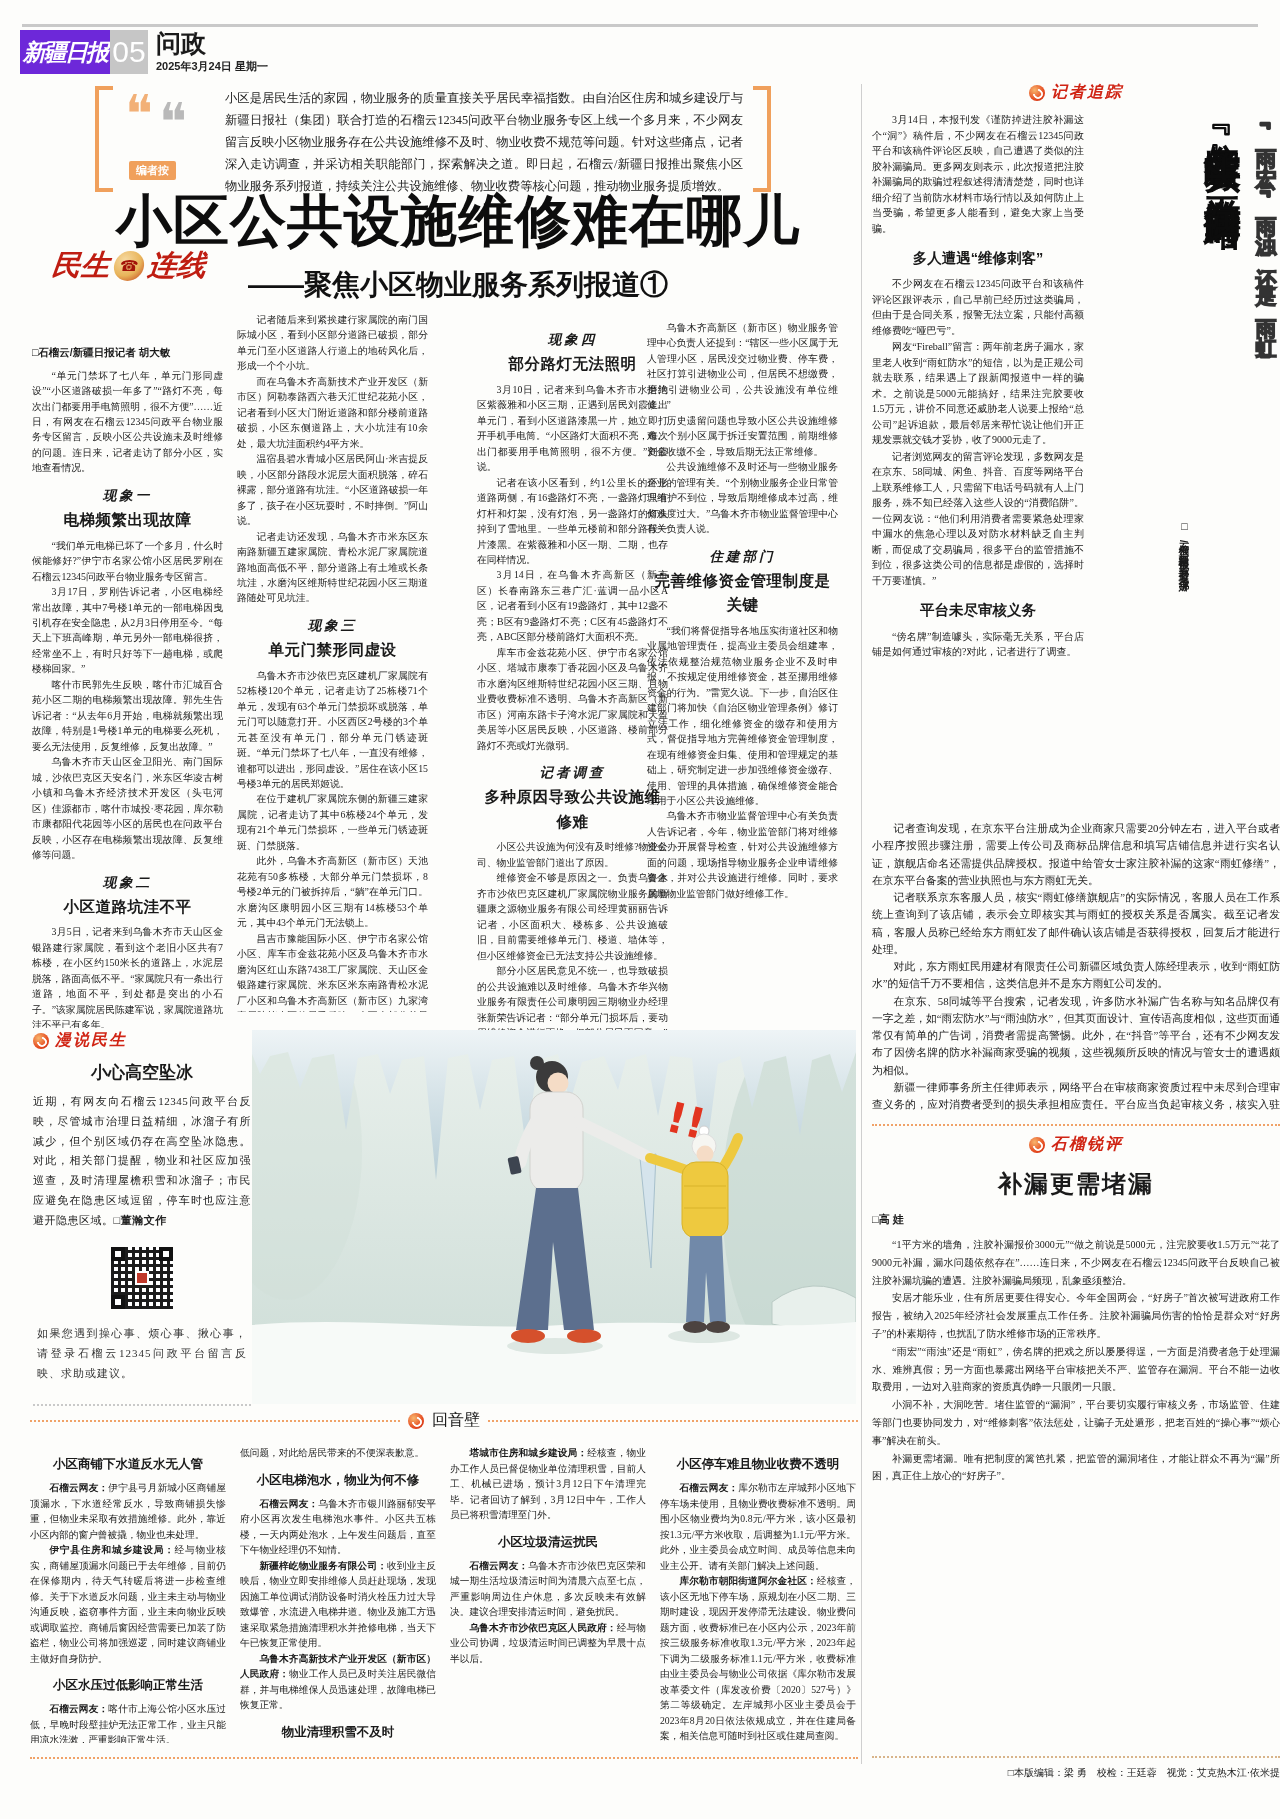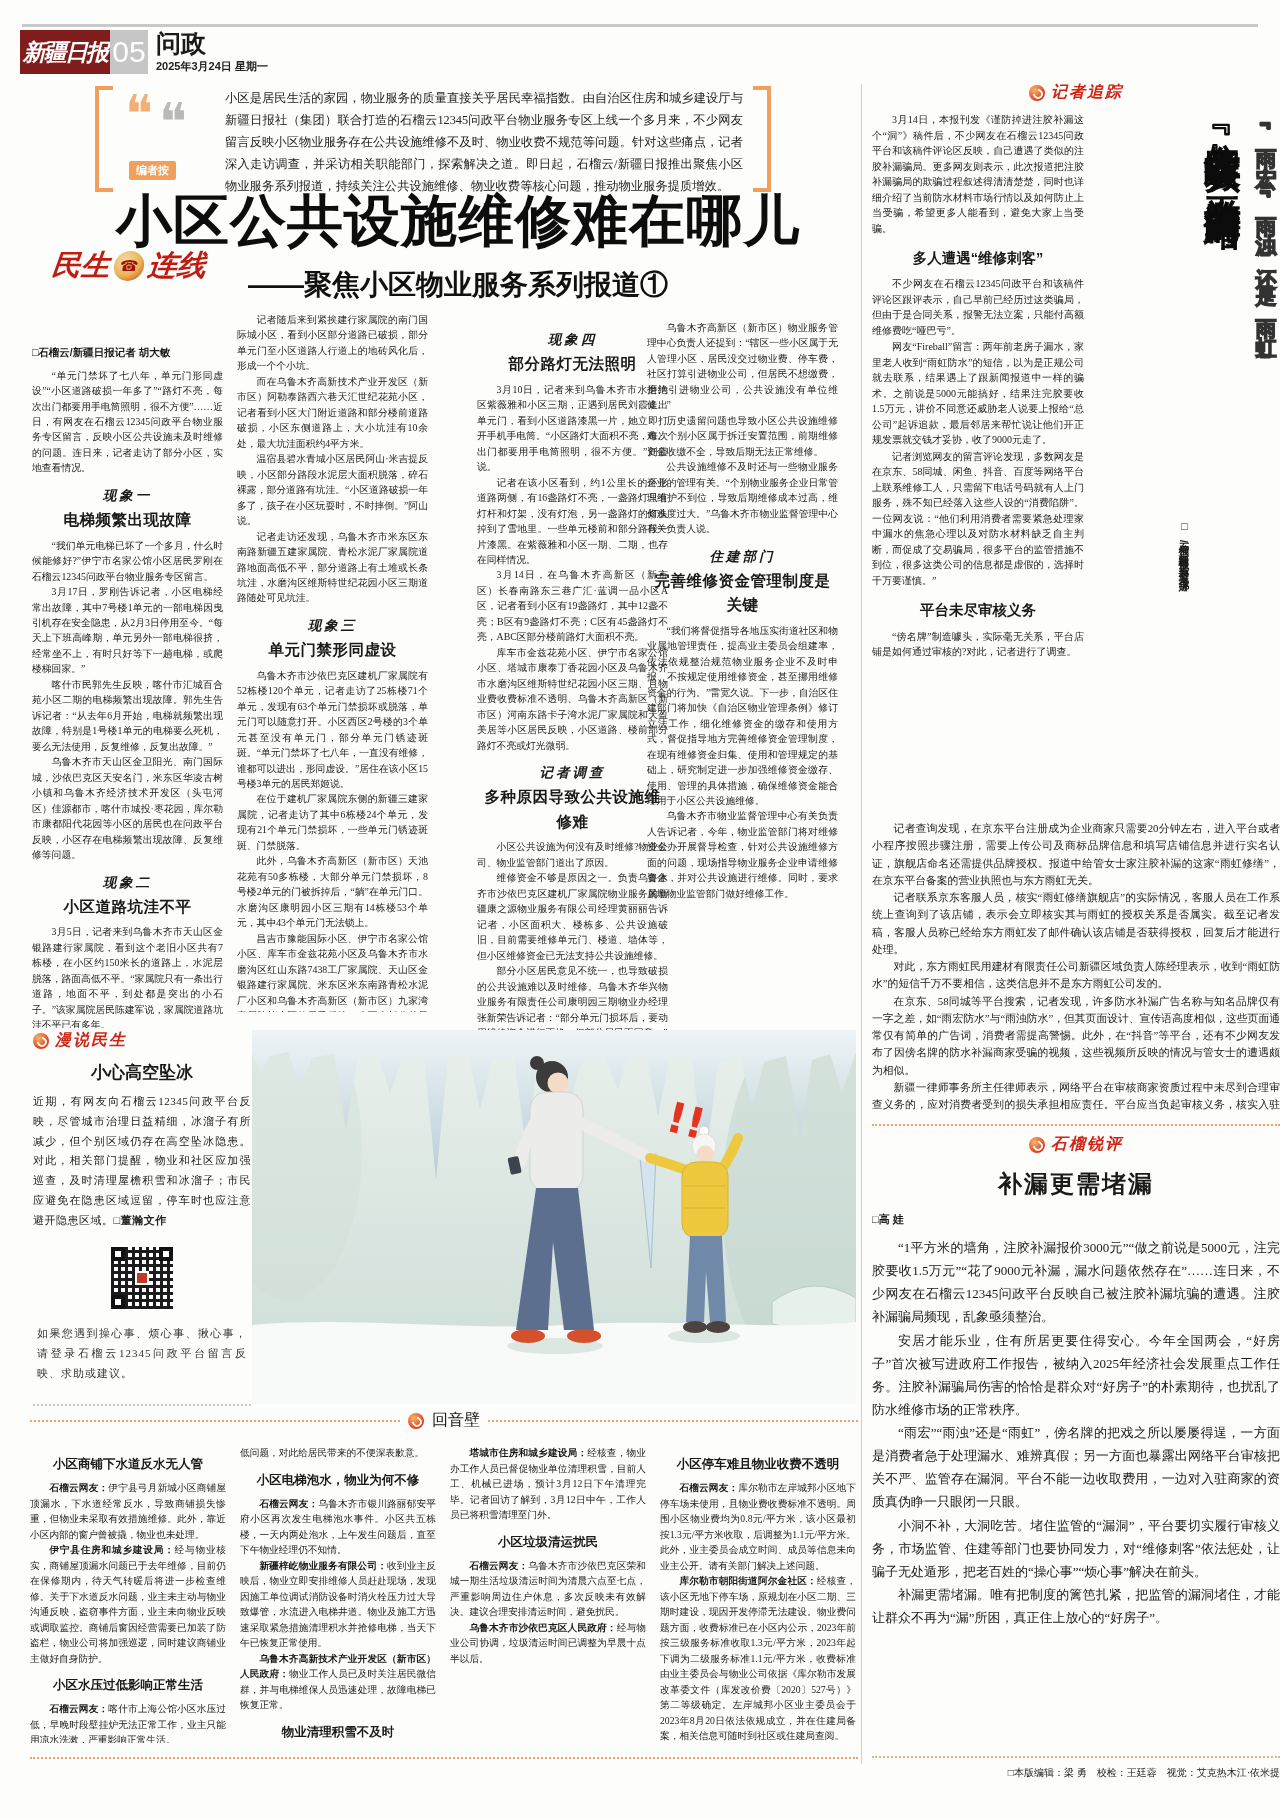--- a/index.html
+++ b/index.html
@@ -2,21 +2,21 @@
 <html><head>
 <meta charset="utf-8">
 <style>
   html,body{margin:0;padding:0;background:#e8e8e8;}
   #page{position:relative;width:1280px;height:1819px;background:#fdfdfb;margin:0 auto;overflow:hidden;
         font-family:"Liberation Serif","DejaVu Serif",serif;color:#1a1a1a;}
   .abs{position:absolute;}
   
   .toprule{left:22px;top:24px;width:1236px;height:3px;background:#c9c9c9;}
   .masthead{left:20px;top:30px;display:flex;align-items:stretch;}
-  .mh-red{width:90px;height:44px;background:#7f1d1d;color:#fff;display:flex;align-items:center;justify-content:center;
+  .mh-red{width:90px;height:44px;background:#6d28d9;color:#fff;display:flex;align-items:center;justify-content:center;
           font-family:"Liberation Serif",serif;font-weight:bold;font-style:italic;font-size:23px;letter-spacing:-2px;}
   .mh-num{width:38px;height:44px;background:#c6c6c6;color:#fff;display:flex;align-items:center;justify-content:center;
           font-family:"Liberation Sans",sans-serif;font-size:30px;font-weight:400;}
   .mh-right{margin-left:8px;display:flex;flex-direction:column;justify-content:center;}
   .mh-sec{font-family:"Liberation Sans",sans-serif;font-size:25px;font-weight:900;line-height:1;}
   .mh-date{font-family:"Liberation Sans",sans-serif;font-size:11px;font-weight:700;margin-top:3px;color:#222;}
   
   .ednote{left:95px;top:86px;width:676px;height:106px;display:flex;}
   .brk{width:14px;flex:none;}
   .brk-l{border-left:4px solid #f0a05c;border-top:4px solid #f0a05c;border-bottom:4px solid #f0a05c;}
@@ -82,21 +82,21 @@
   .v-title{font-family:"Liberation Sans",sans-serif;font-weight:900;font-size:37px;line-height:1.15;color:#0c0c0c;letter-spacing:2px;}
   .v-byl{font-family:"Liberation Sans",sans-serif;font-weight:700;font-size:10.5px;margin-top:408px;letter-spacing:2px;}
   .tr-wide{left:872px;top:820px;width:408px;font-size:10.8px;line-height:1.6;text-align:justify;overflow:hidden;height:296px;}
   .tr-wide .bp{margin:0;}
   
   .rev-rule{left:872px;top:1124px;width:408px;border-top:2px dotted #f0a268;}
   .rev-head{left:872px;top:1134px;width:408px;}
   .rev-title{left:872px;top:1168px;width:408px;text-align:center;font-family:"Liberation Sans",sans-serif;
              font-size:24px;font-weight:900;letter-spacing:2px;}
   .rev-byl{left:872px;top:1212px;font-family:"Liberation Sans",sans-serif;font-weight:700;font-size:11px;}
-  .rev-body{left:872px;top:1236px;width:408px;height:506px;overflow:hidden;font-size:13px;line-height:1.78;text-align:justify;}
+  .rev-body{left:872px;top:1236px;width:408px;height:506px;overflow:hidden;font-size:10px;line-height:1.78;text-align:justify;}
   .rev-body .bp{margin:0;}
   .footer{left:872px;top:1756px;width:408px;border-top:2px dotted #d8b48a;padding-top:8px;text-align:right;
           font-family:Liberation Sans, sans-serif;font-size:10px;color:#222;}
   
   .echo{left:30px;top:1410px;width:828px;padding-bottom:14px;border-bottom:2px dotted #f0a268;}
   .echo-head{display:flex;align-items:center;gap:8px;}
   .echo-cols{display:flex;gap:14px;margin-top:14px;}
   .ecol{width:196px;flex:none;height:298px;overflow:hidden;font-size:9.7px;line-height:1.6;text-align:justify;}
   .ecol .bp{margin:0;}
 </style>

